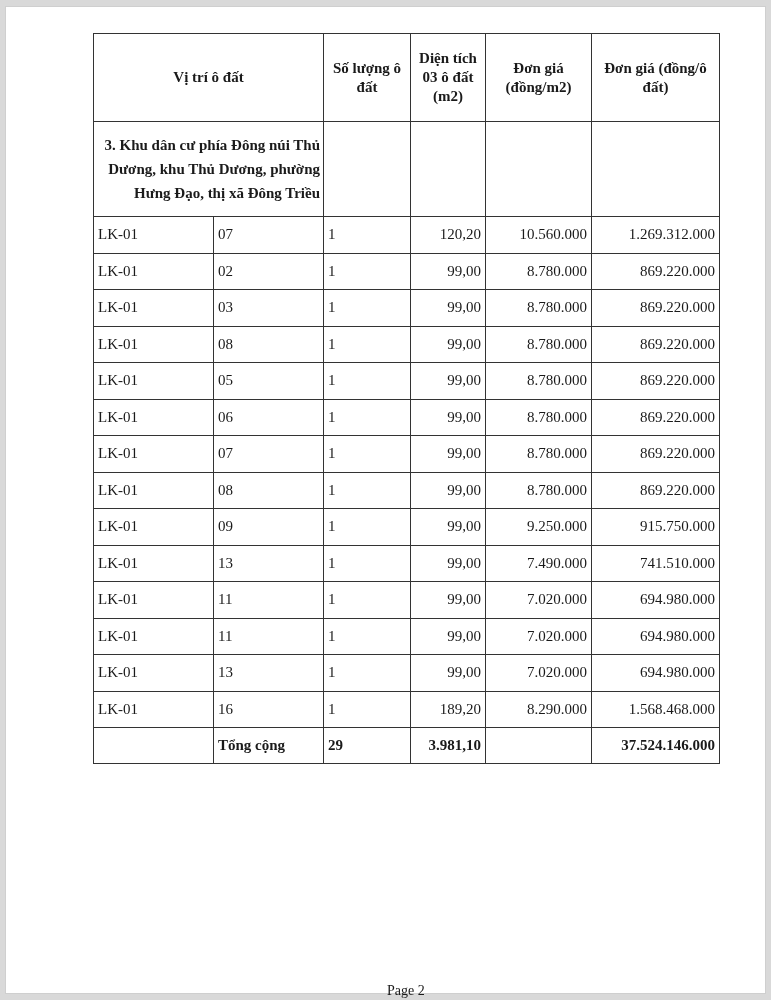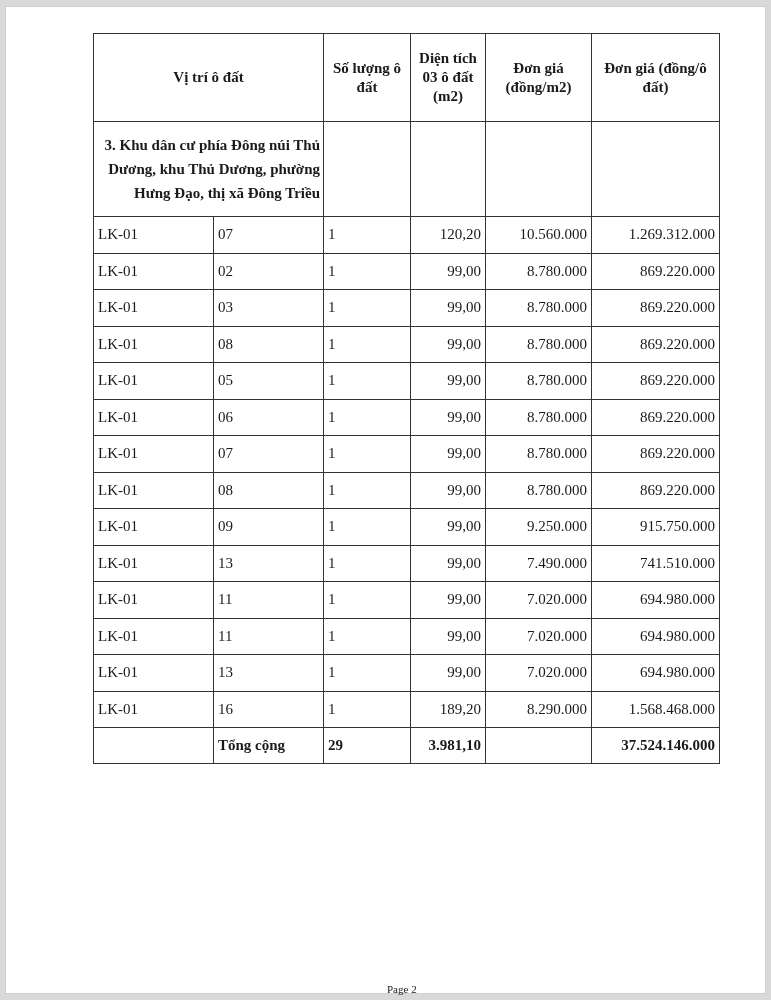--- a/index.html
+++ b/index.html
@@ -31,21 +31,21 @@
   .hdr { height: 88px; }
   .sec td { height: 90px; }
   .sec .sec-title { font-weight: bold; text-align: right; vertical-align: middle; padding: 2px 3px; line-height: 24px; margin-left: 46px; }
   tr.row td { height: 35.5px; vertical-align: middle; }
   .c { }
   .r { text-align: right; }
   .d5 { text-align: right; padding-left: 16px; }
   tr.total td { height: 35px; font-weight: bold; }
   .footer {
     position: absolute; left: 381px; top: 976px;
-    font-size: 11px;
+    font-size: 14px;
   }
 </style>
 </head>
 <body>
 
 <div class="page">
   <table class="land">
     <colgroup>
       <col style="width:120px">
         <col style="width:110px">

